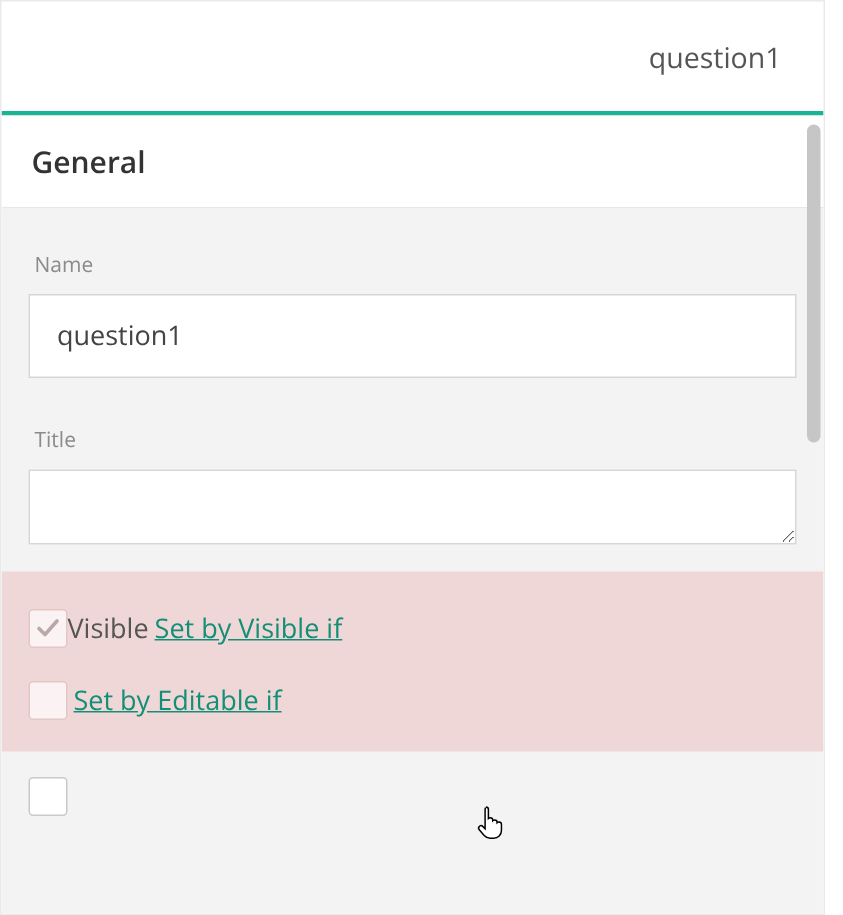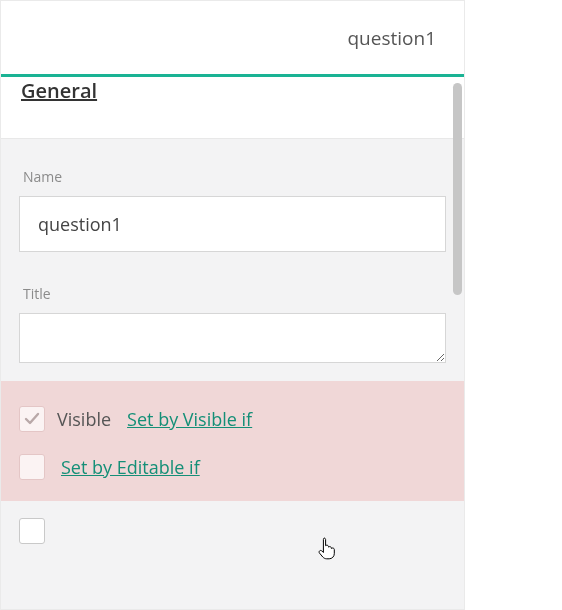--- a/index.html
+++ b/index.html
@@ -15,21 +15,21 @@
   }
   * { box-sizing: border-box; }
   body {
     margin: 0;
     font-family: "Segoe UI", "Open Sans", Arial, sans-serif;
     font-size: 16px;
     color: #333;
     background: #fff;
   }
   .frame {
-    width: 465px;
+    width: 550px;
     height: 610px;
     border: 1px solid #eaeaea;
     position: relative;
     overflow: hidden;
     background: #fff;
   }
   
   .header {
     height: 76px;
     border-bottom: 3px solid var(--teal);
@@ -39,25 +39,24 @@
     padding: 0 28px;
   }
   .header-title {
     font-size: 19px;
     color: #555;
   }
   
   .section-header {
     height: 62px;
     display: flex;
-    align-items: flex-start;
+    align-items: center;
     padding: 0 20px;
     border-bottom: 1px solid #e8e8e8;
     background: #fff;
-    text-decoration: underline;
   }
   .section-title {
     font-size: 20px;
     font-weight: 600;
     color: #333;
   }
   
   .body {
     background: var(--gray-bg);
     padding: 22px 18px 18px 18px;
@@ -114,21 +113,20 @@
   }
   
   .pink-block {
     background: var(--pink-bg);
     margin: 18px -18px 0 -18px;
     padding: 14px 18px 10px 18px;
   }
   .check-row {
     display: flex;
     align-items: center;
-    gap: 12px;
     padding: 11px 0;
     font-size: 18px;
   }
   .checkbox {
     width: 26px;
     height: 26px;
     border: 1.5px solid var(--checkbox-border);
     border-radius: 3px;
     background: #fff;
     display: inline-flex;

